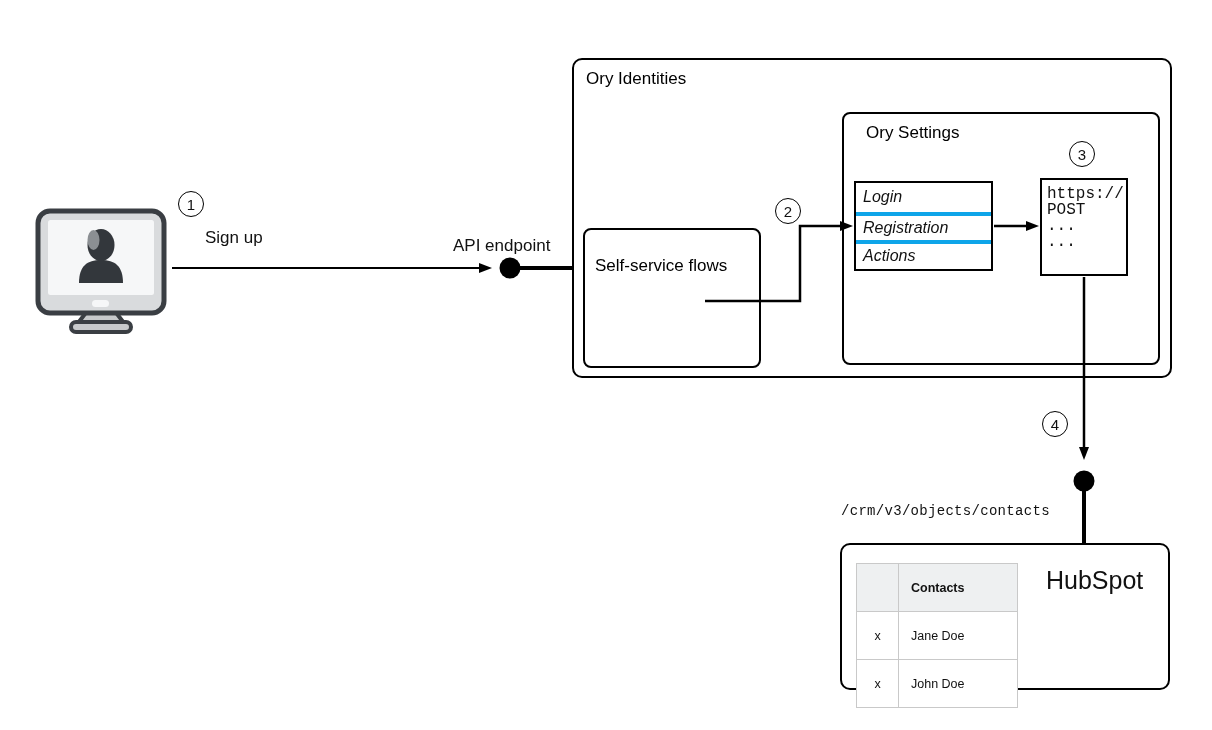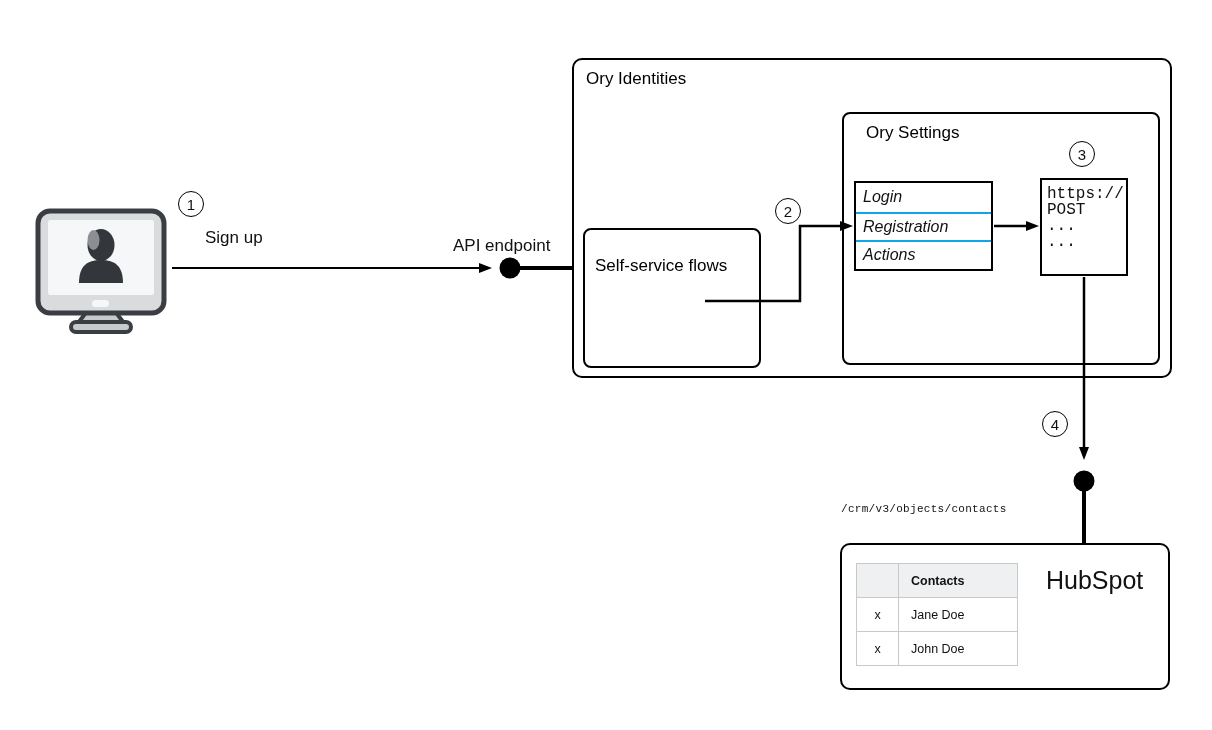--- a/index.html
+++ b/index.html
@@ -43,21 +43,21 @@
     font-size: 15px;
     box-sizing: border-box;
     z-index: 6;
   }
 
   
   .label { position: absolute; font-size: 17px; white-space: nowrap; }
   .mono-label {
     position: absolute;
     font-family: "Liberation Mono", monospace;
-    font-size: 11px;
+    font-size: 14px;
     letter-spacing: 0.3px;
     white-space: nowrap;
   }
 
   
   .flows-table {
     position: absolute;
     left: 854px; top: 181px;
     width: 139px;
     border: 2px solid #000000;
@@ -67,21 +67,21 @@
     font-style: italic;
   }
   .flow-row {
     height: 28.5px;
     display: flex;
     align-items: center;
     padding-left: 7px;
     font-size: 16px;
     box-sizing: border-box;
   }
-  .flow-row + .flow-row { border-top: 2px solid #0ea5e9; }
+  .flow-row + .flow-row { border-top: 4px solid #0ea5e9; }
 
   
   .code-box {
     position: absolute;
     left: 1040px; top: 178px;
     width: 88px; height: 98px;
     border: 2.5px solid #000000;
     background: #ffffff;
     box-sizing: border-box;
     padding: 6px 0 0 5px;
@@ -96,21 +96,21 @@
   .contacts-table {
     position: absolute;
     left: 856px; top: 563px;
     border-collapse: collapse;
     background: #ffffff;
     font-size: 12.5px;
     z-index: 3;
   }
   .contacts-table td {
     border: 1px solid #c9c9c9;
-    height: 34px;
+    height: 48px;
     padding: 0;
     box-sizing: border-box;
   }
   .contacts-table .col-flag { width: 42px; text-align: center; }
   .contacts-table .col-name { width: 119px; padding-left: 12px; text-align: left; }
   .contacts-table .header-row td { background: #eef0f1; }
   .contacts-table .header-row .col-name { font-weight: bold; }
 
   .hubspot-title {
     position: absolute;

